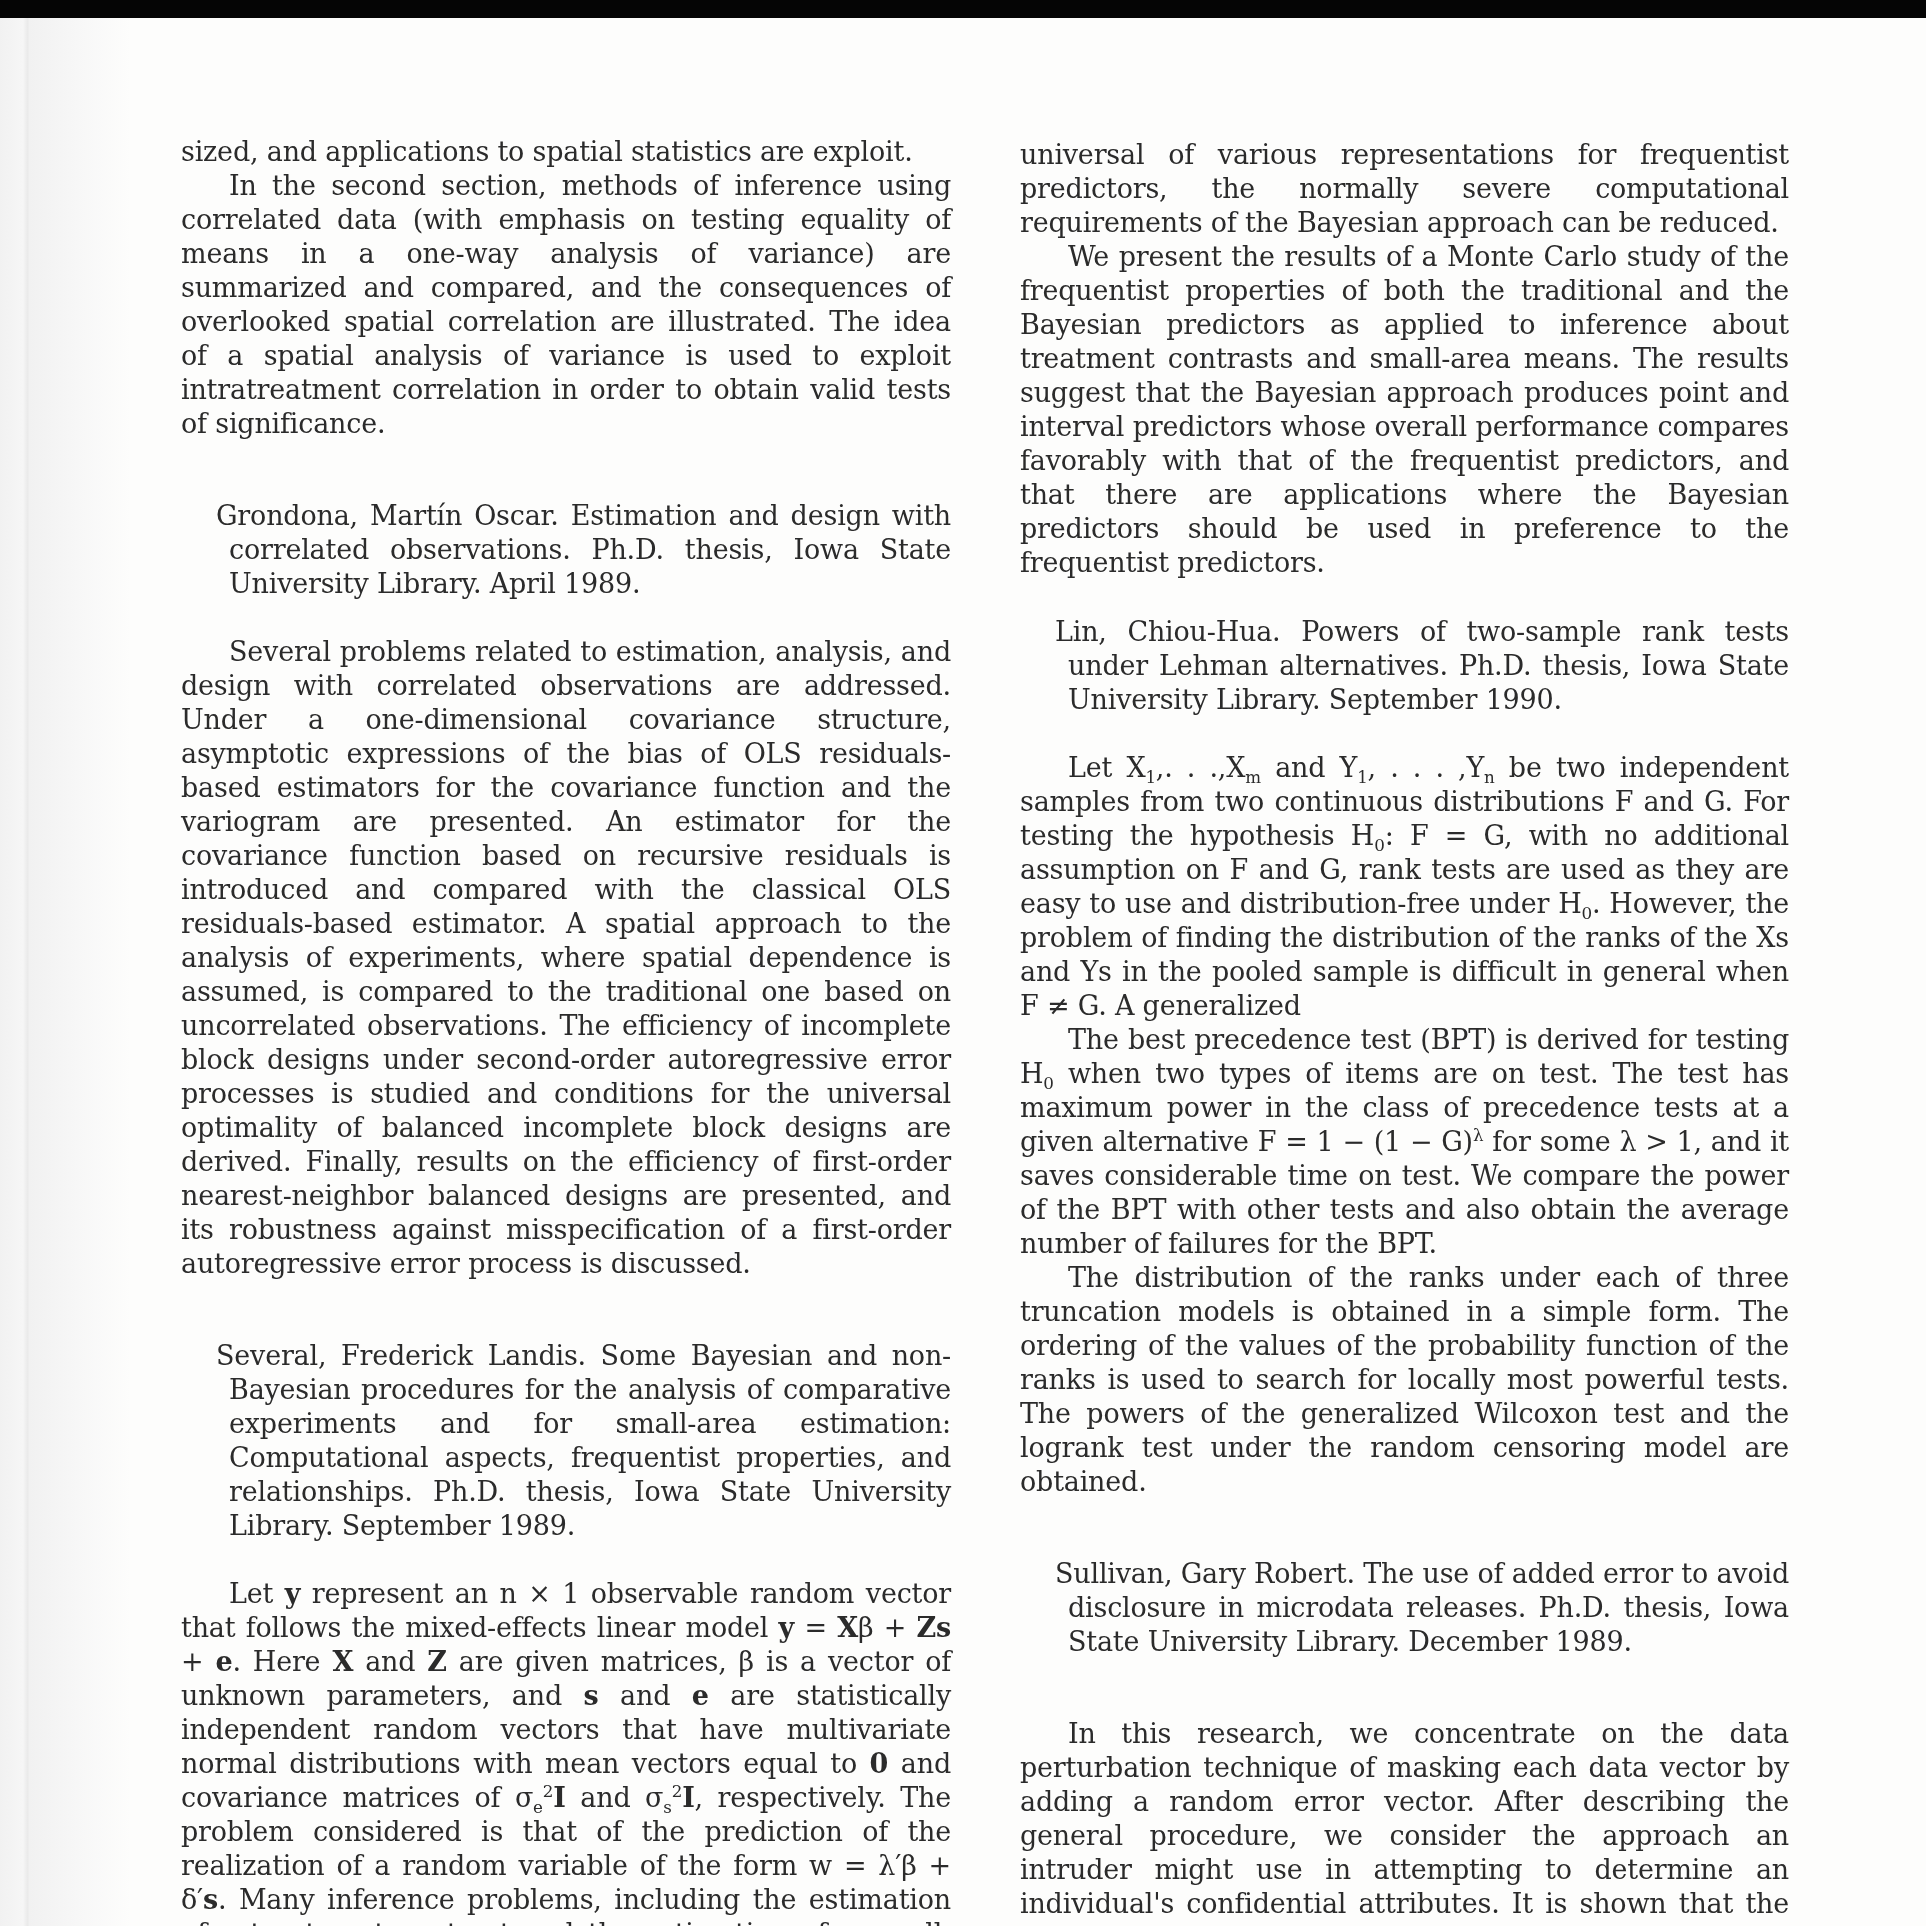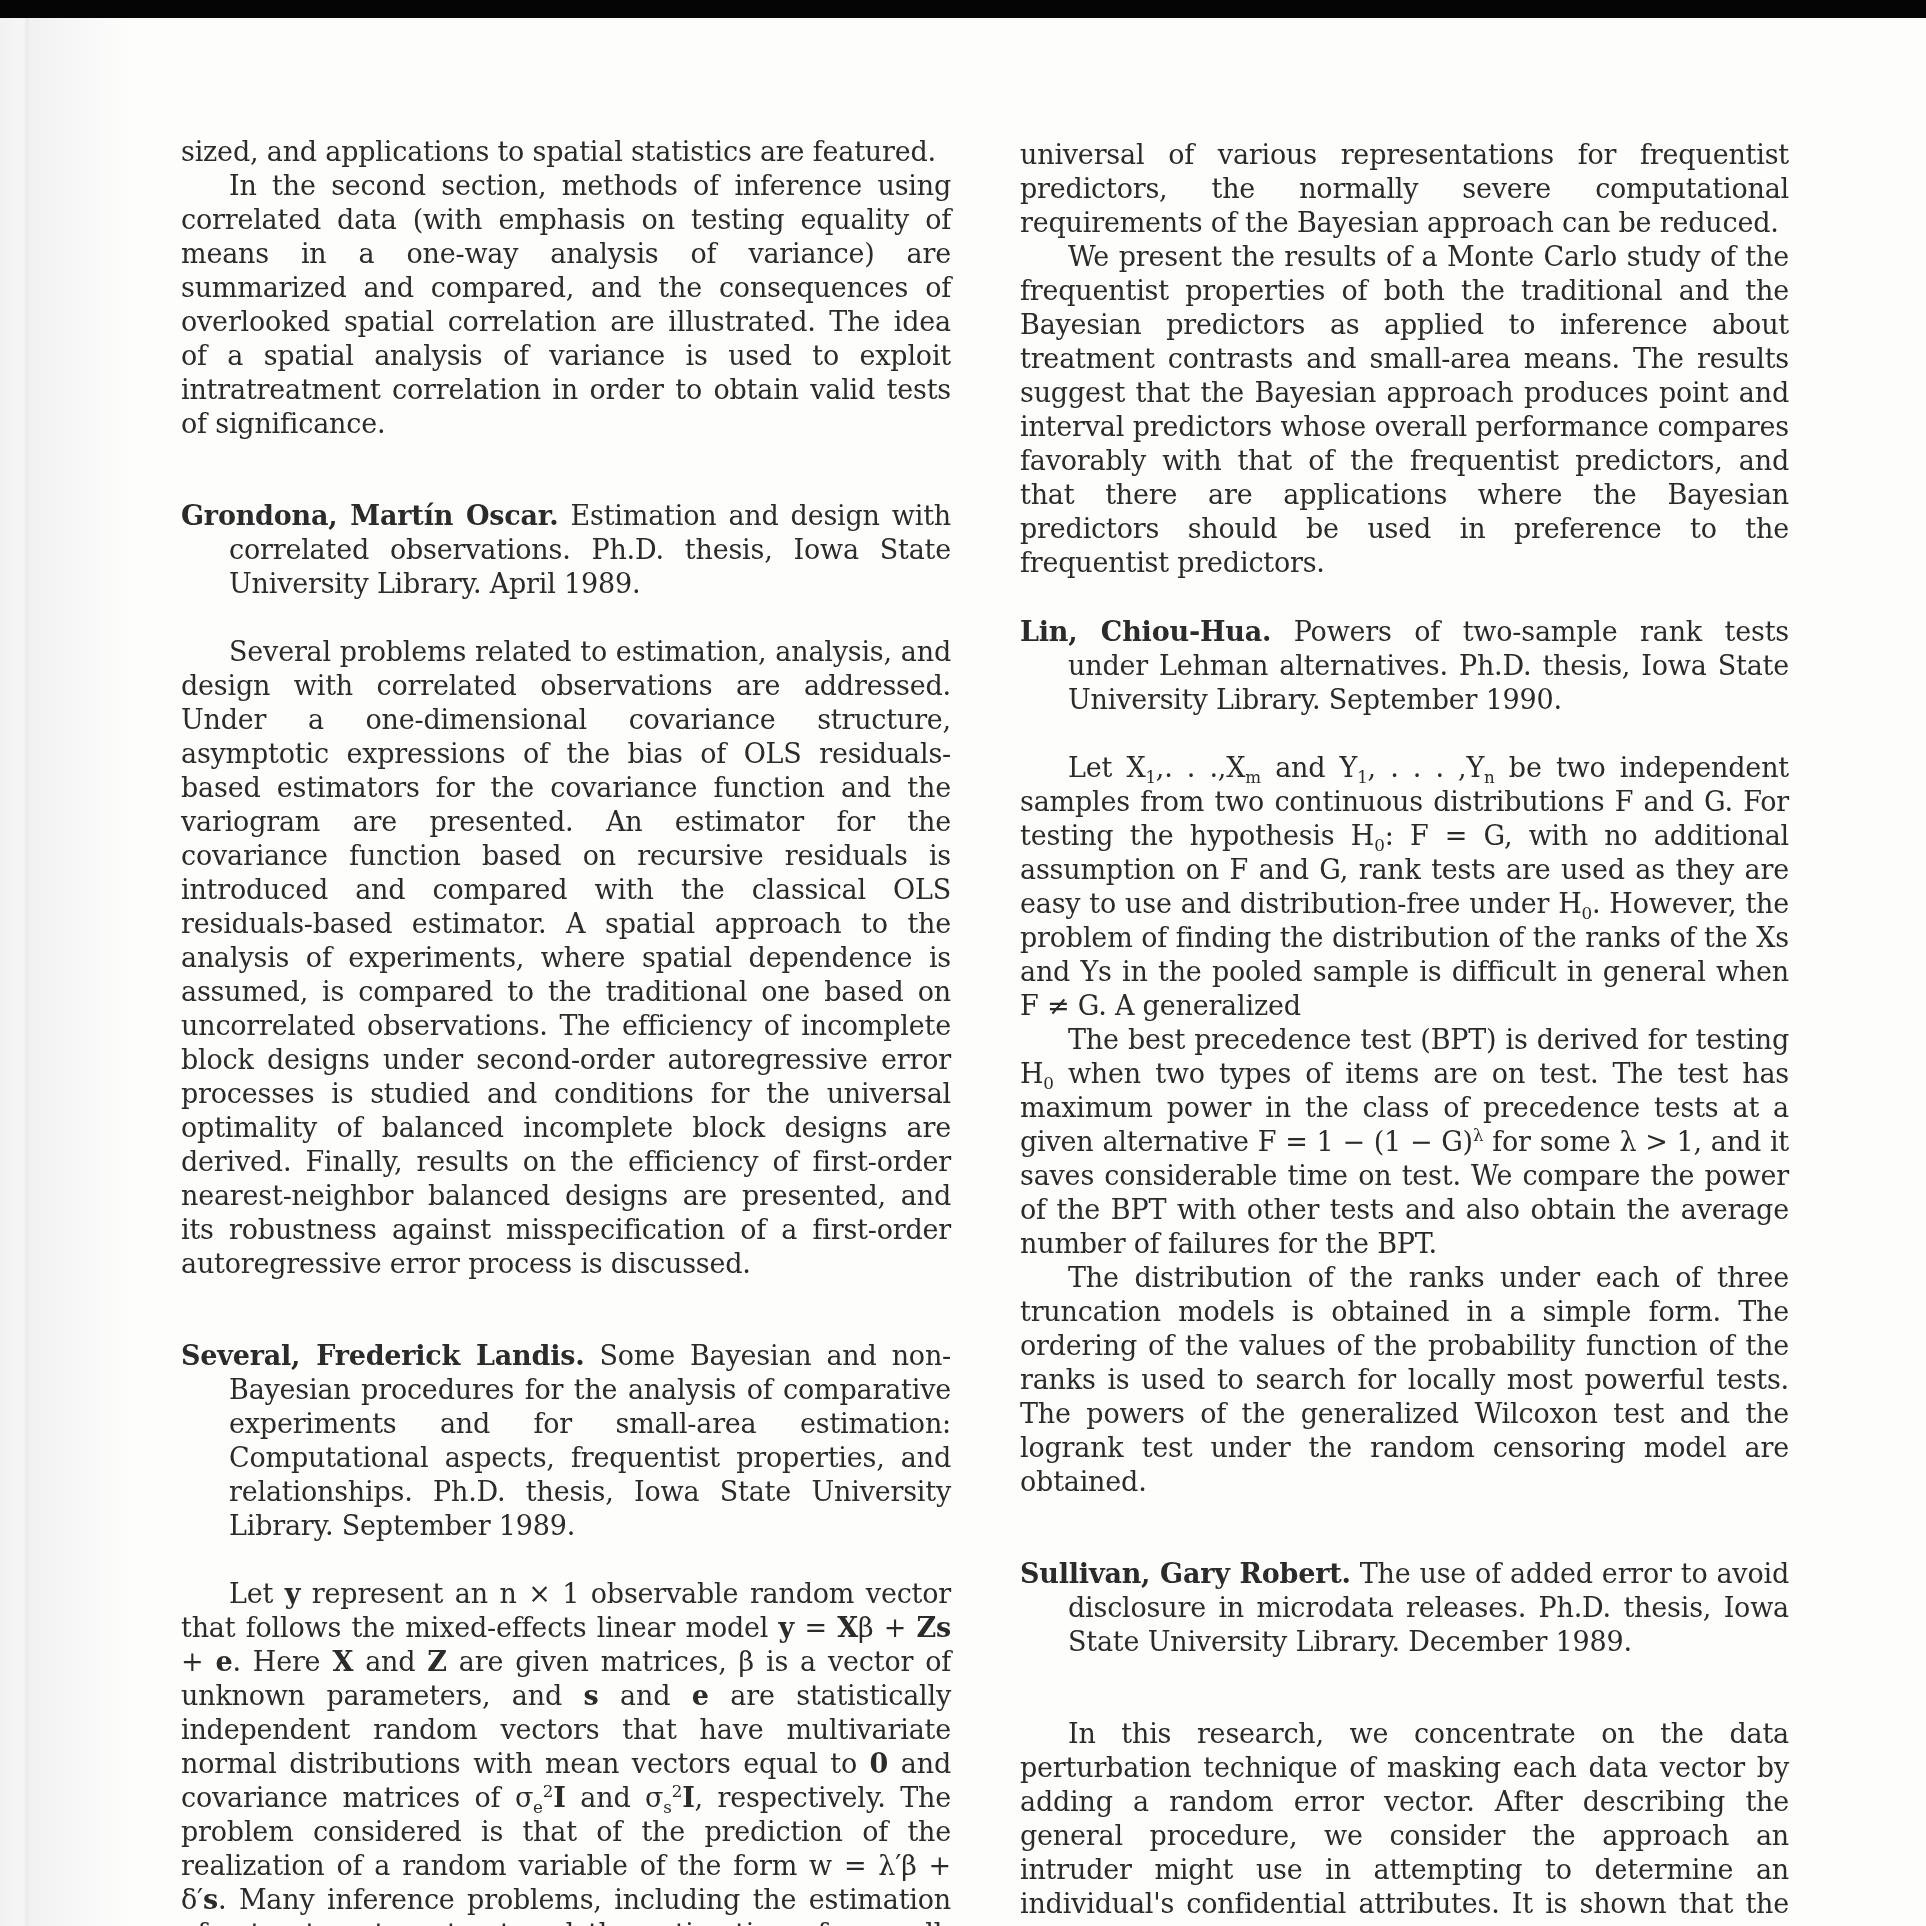--- a/index.html
+++ b/index.html
@@ -18,35 +18,35 @@
     position: absolute; top: 135px;
     font-size: 27px; line-height: 34px;
     text-align: justify; hyphens: manual;
     letter-spacing: -0.2px;
   }
   .col-left { left: 181px; width: 770px; }
   .col-right { left: 1020px; width: 769px; top: 138px; }
   p { margin: 0; }
   .indent { text-indent: 48px; }
   .entry { margin: 0; padding-left: 48px; text-indent: -48px; }
-  .author { font-weight: bold; }
+  .author { font-weight: normal; margin-left: 35px; }
   .gap-sm { height: 34px; }
   .gap-md { height: 35px; }
   .gap-lg { height: 58px; }
   sub, sup { font-size: 0.62em; line-height: 0; }
   .bold { font-weight: bold; }
 </style>
 </head>
 <body>
 
 <div class="scan-bar"></div>
 <div class="binding-shadow"></div>
 
 <div class="column col-left">
-  <p>sized, and applications to spatial statistics are featured.</p>
+  <p>sized, and applications to spatial statistics are exploit.</p>
   <p class="indent">In the second section, methods of inference using correlated data (with emphasis on testing equality of means in a one-way analysis of variance) are summarized and compared, and the consequences of overlooked spatial correlation are illustrated. The idea of a spatial analysis of variance is used to exploit intratreatment correlation in order to obtain valid tests of significance.</p>
 
   <div class="gap-lg"></div>
 
   <p class="entry"><span class="author">Grondona, Martín Oscar.</span><span> Estimation and design with correlated observations. Ph.D. thesis, Iowa State University Library. April 1989.</span></p>
 
   <div class="gap-sm"></div>
 
   <p class="indent">Several problems related to estimation, analysis, and design with correlated observations are addressed. Under a one-dimensional covariance structure, asymptotic expressions of the bias of OLS residuals-based estimators for the covariance function and the variogram are presented. An estimator for the covariance function based on recursive residuals is introduced and compared with the classical OLS residuals-based estimator. A spatial approach to the analysis of experiments, where spatial dependence is assumed, is compared to the traditional one based on uncorrelated observations. The efficiency of incomplete block designs under second-order autoregressive error processes is studied and conditions for the universal optimality of balanced incomplete block designs are derived. Finally, results on the efficiency of first-order nearest-neighbor balanced designs are presented, and its robustness against misspecification of a first-order autoregressive error process is discussed.</p>
 

